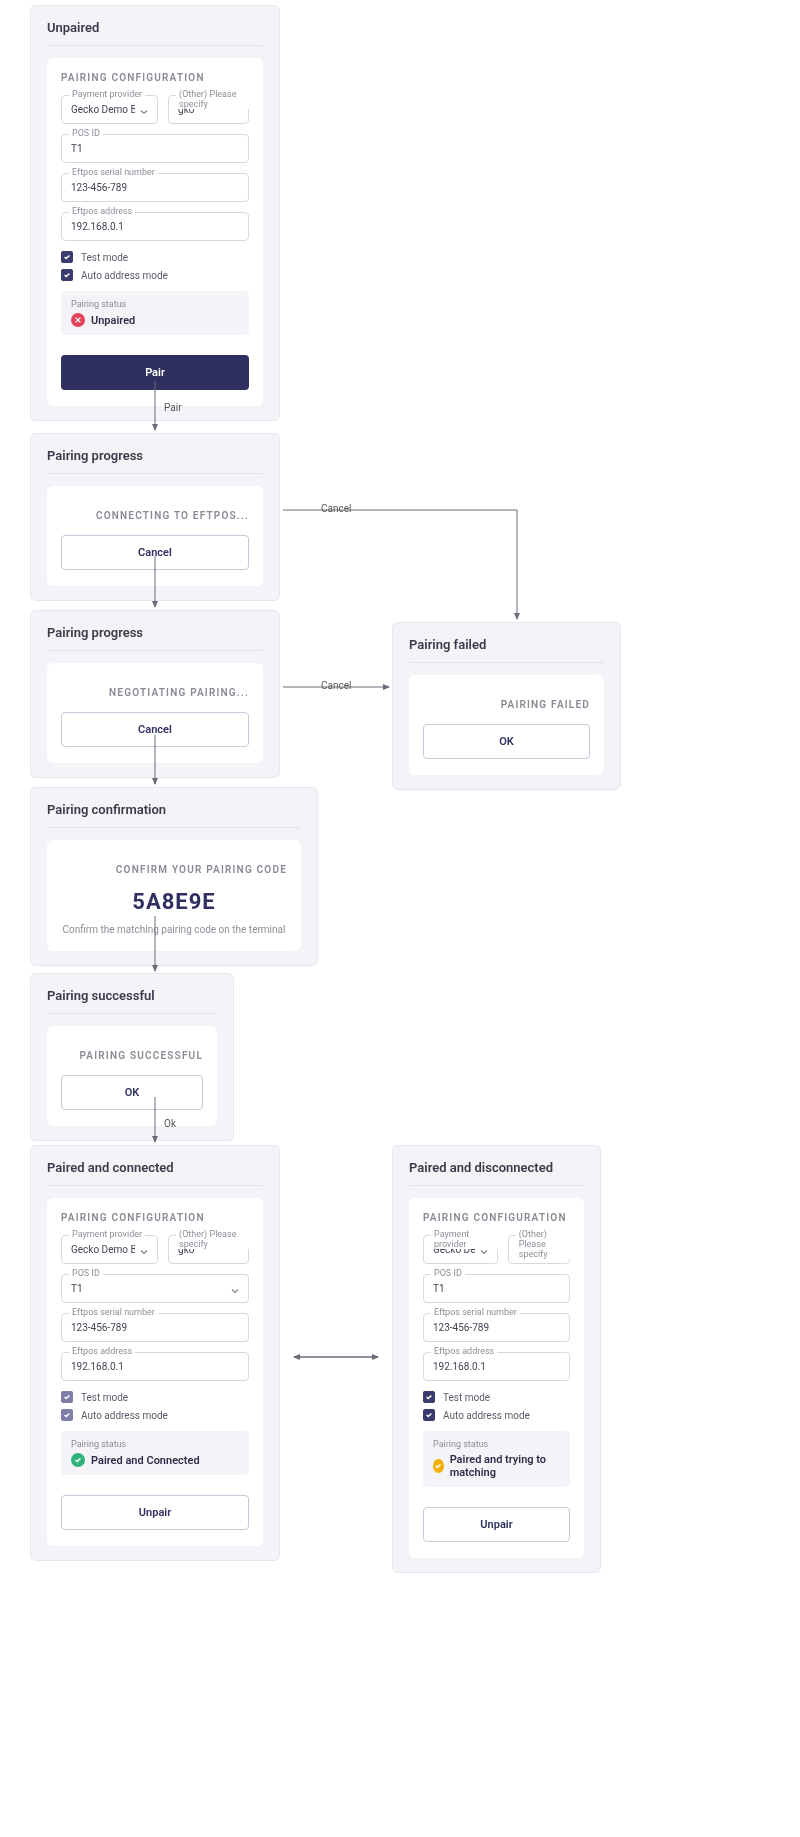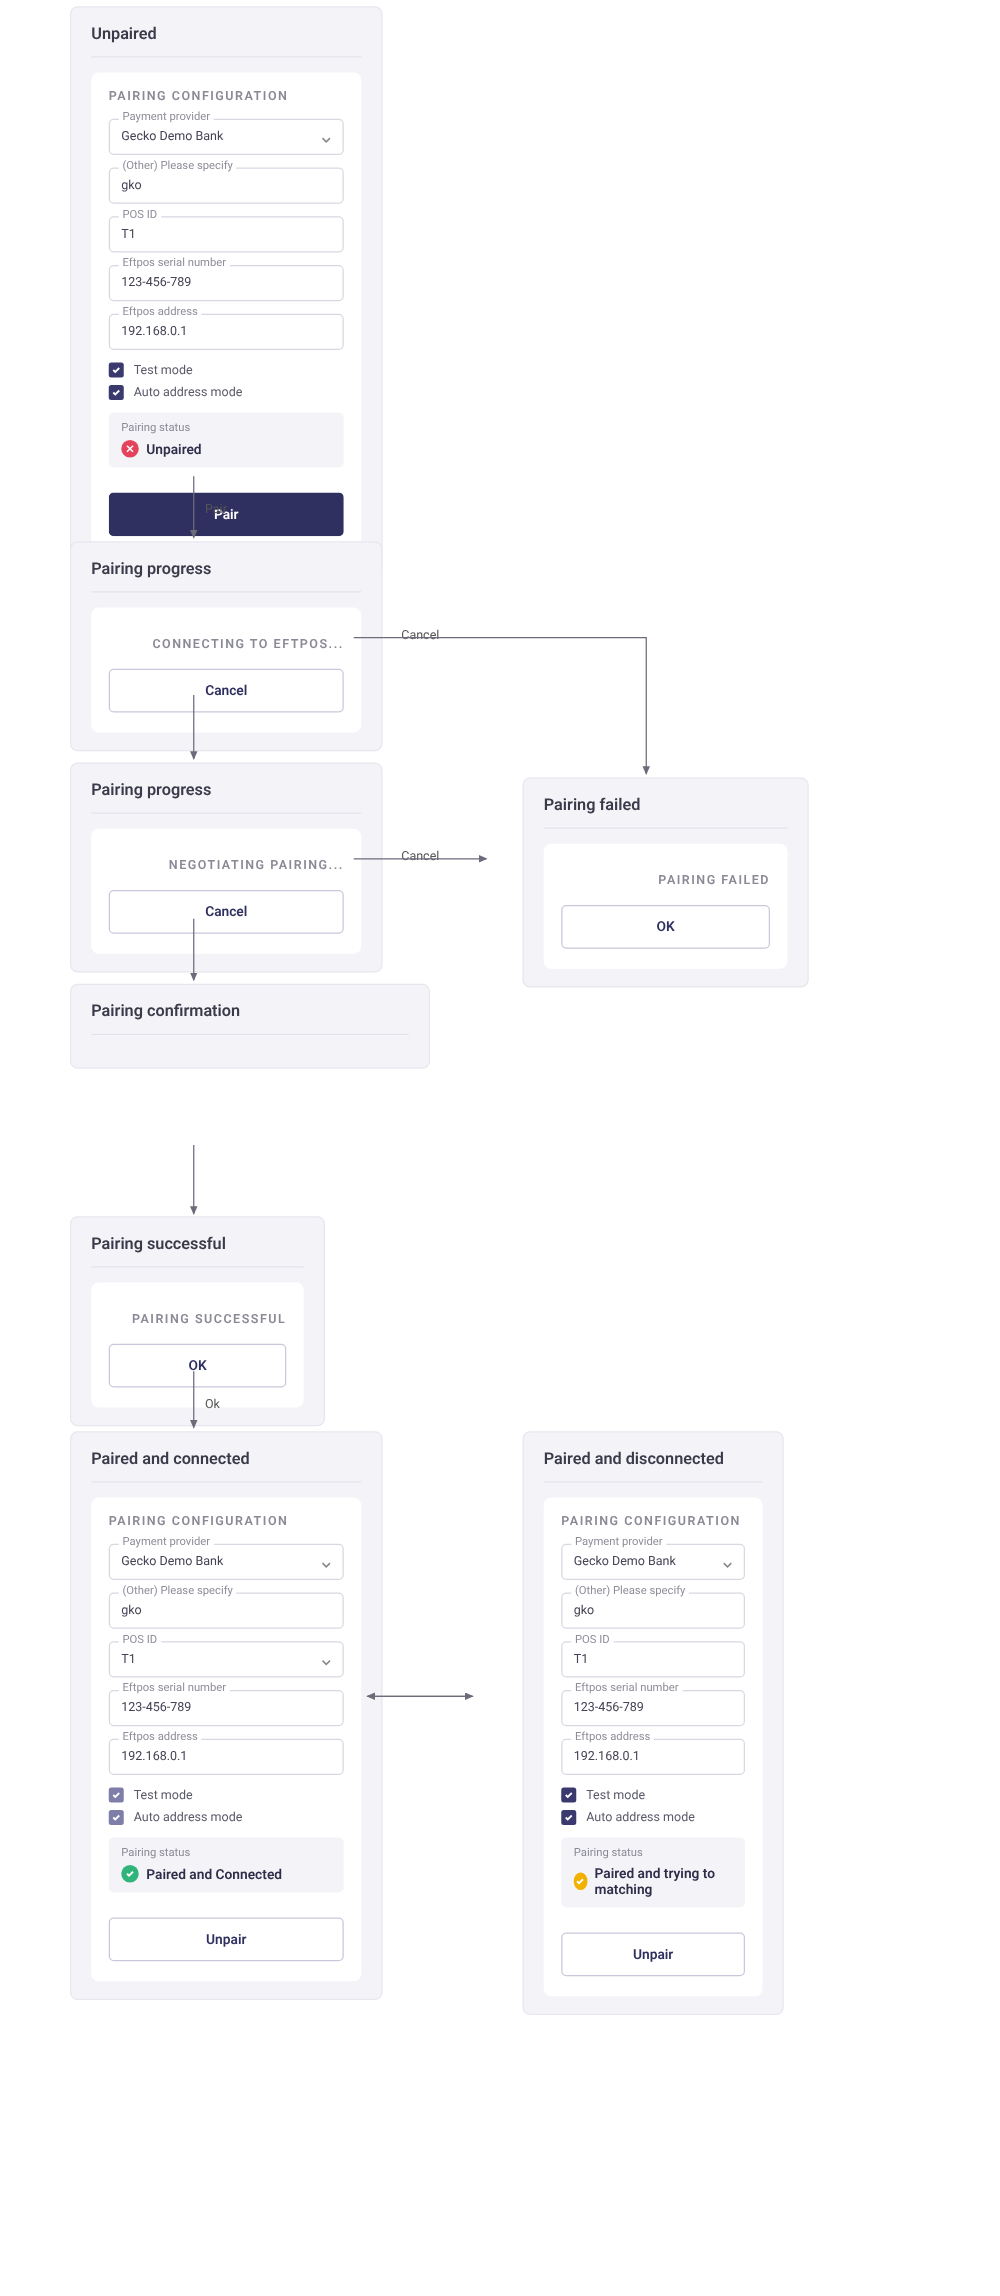--- a/index.html
+++ b/index.html
@@ -4,21 +4,20 @@
 <style>
 * { box-sizing: border-box; margin: 0; padding: 0; font-family: -apple-system, BlinkMacSystemFont, "Segoe UI", Roboto, sans-serif; }
 body { background: #fff; width: 800px; height: 1837px; position: relative; }
 
 .panel {
   position: absolute;
   background: #f4f4f8;
   border: 1px solid #e6e6ee;
   border-radius: 6px;
   padding: 14px 16px;
-  margin-left: 26px;
 }
 .panel-title {
   font-size: 13px;
   font-weight: 600;
   color: #3a3a4a;
   padding-bottom: 10px;
   border-bottom: 1px solid #e2e2ea;
   margin-bottom: 12px;
 }
 .card {
@@ -34,21 +33,21 @@
   font-weight: 600;
 }
 .center-msg {
   font-size: 10px;
   letter-spacing: 1.2px;
   color: #8a8a96;
   text-align: right;
   margin: 10px 0 14px;
   font-weight: 600;
 }
-.field-row { display: flex; gap: 10px; margin-bottom: 10px; flex-direction: column; }
+.field-row { display: flex; gap: 10px; margin-bottom: 10px; }
 .field { position: relative; flex: 1; }
 .field-label {
   position: absolute;
   top: -6px;
   left: 8px;
   background: #fff;
   padding: 0 3px;
   font-size: 9px;
   color: #8e8e9a;
 }
@@ -212,20 +211,25 @@
 <div class="panel" style="left:392px; top:622px; width:229px;">
   <div class="panel-title">Pairing failed</div>
   <div class="card">
     <div class="center-msg">PAIRING FAILED</div>
     <div class="btn btn-outline">OK</div>
   </div>
 </div>
 
 <div class="panel" style="left:30px; top:787px; width:288px;">
   <div class="panel-title">Pairing confirmation</div>
+  <div class="card">
+    <div class="center-msg">CONFIRM YOUR PAIRING CODE</div>
+    <div class="code-display">5A8E9E</div>
+    <div class="help-txt">Confirm the matching pairing code on the terminal</div>
+  </div>
 </div>
 
 <div class="panel" style="left:30px; top:973px; width:204px;">
   <div class="panel-title">Pairing successful</div>
   <div class="card">
     <div class="center-msg">PAIRING SUCCESSFUL</div>
     <div class="btn btn-outline">OK</div>
   </div>
 </div>
 

